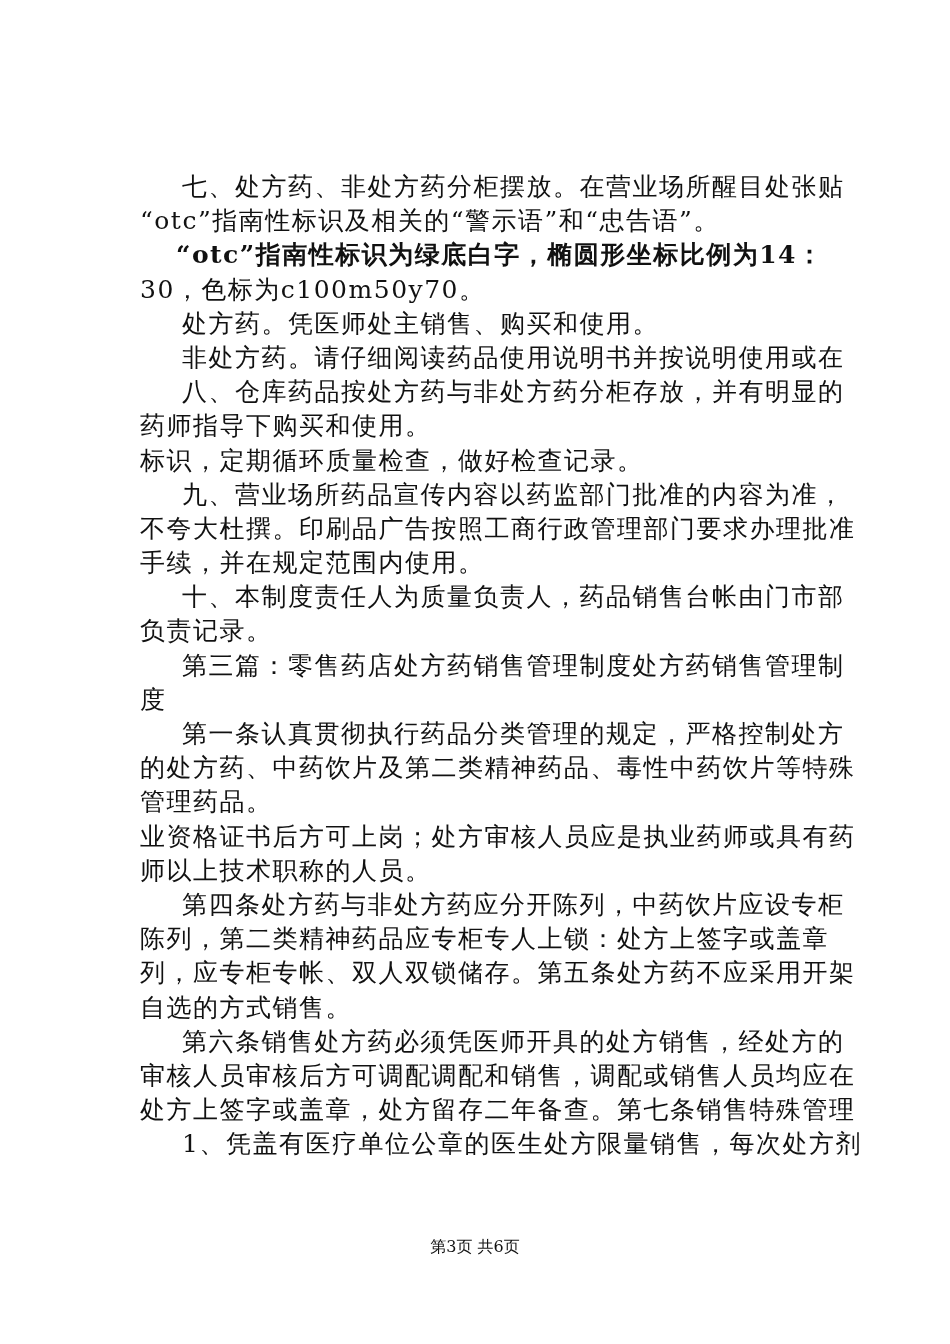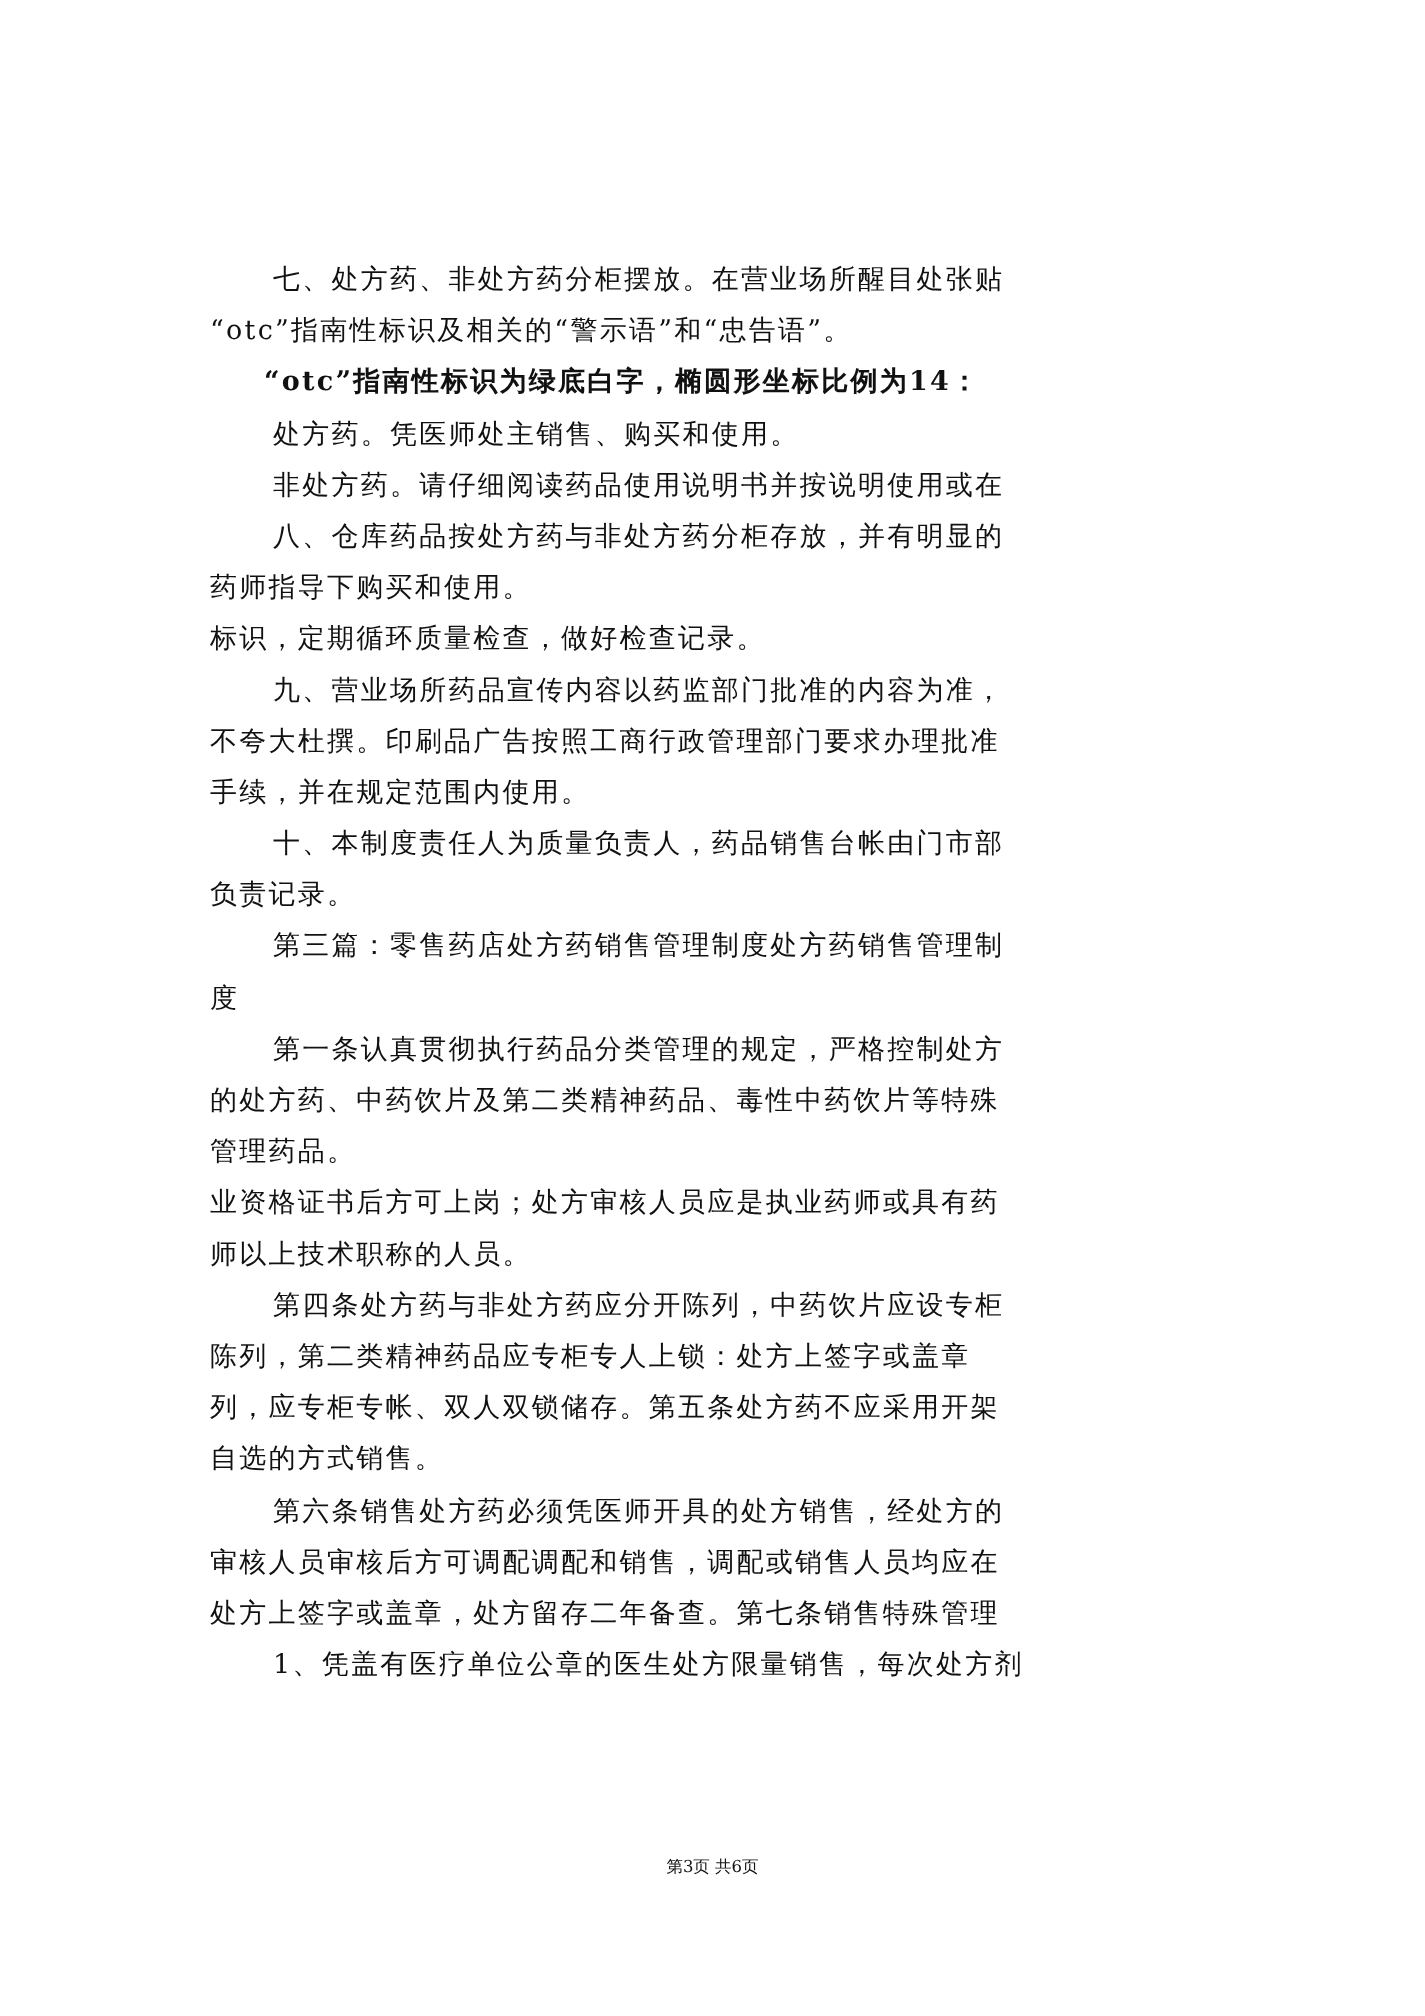--- a/index.html
+++ b/index.html
@@ -1,38 +1,39 @@
 <!DOCTYPE html>
 <html><head>
   <meta charset="utf-8">
   <style>
     html, body { margin: 0; padding: 0; background: #ffffff; }
     body { width: 950px; height: 1344px; position: relative; overflow: hidden; }
     .page {
       position: absolute; left: 140px; top: 170px; width: 692px;
       font-family: "DejaVu Serif", "Liberation Serif", serif;
-      font-size: 18px; line-height: 34.2px; color: #111;
+      font-size: 25px; line-height: 34.2px; color: #111;
       letter-spacing: 1.5px;
     }
     .line { white-space: nowrap; height: 34.2px; overflow: visible; }
     .indent { padding-left: 42px; }
     .indent-small { padding-left: 36px; font-weight: bold; }
     .footer {
       position: absolute; top: 1237px; left: 0; width: 950px; text-align: center;
       font-family: "DejaVu Serif", "Liberation Serif", serif;
-      font-size: 11px; color: #111;
+      font-size: 16px; color: #111;
     }
   </style>
 </head>
 <body>
 
 <div class="page">
   <div class="line indent">七、处方药、非处方药分柜摆放。在营业场所醒目处张贴</div>
   <div class="line">“otc”指南性标识及相关的“警示语”和“忠告语”。</div>
   <div class="line indent-small">“otc”指南性标识为绿底白字，椭圆形坐标比例为14：</div>
+  <div class="line">30，色标为c100m50y70。</div>
   <div class="line indent">处方药。凭医师处主销售、购买和使用。</div>
   <div class="line indent">非处方药。请仔细阅读药品使用说明书并按说明使用或在</div>
   <div class="line indent">八、仓库药品按处方药与非处方药分柜存放，并有明显的</div>
   <div class="line">药师指导下购买和使用。</div>
   <div class="line">标识，定期循环质量检查，做好检查记录。</div>
   <div class="line indent">九、营业场所药品宣传内容以药监部门批准的内容为准，</div>
   <div class="line">不夸大杜撰。印刷品广告按照工商行政管理部门要求办理批准</div>
   <div class="line">手续，并在规定范围内使用。</div>
   <div class="line indent">十、本制度责任人为质量负责人，药品销售台帐由门市部</div>
   <div class="line">负责记录。</div>

